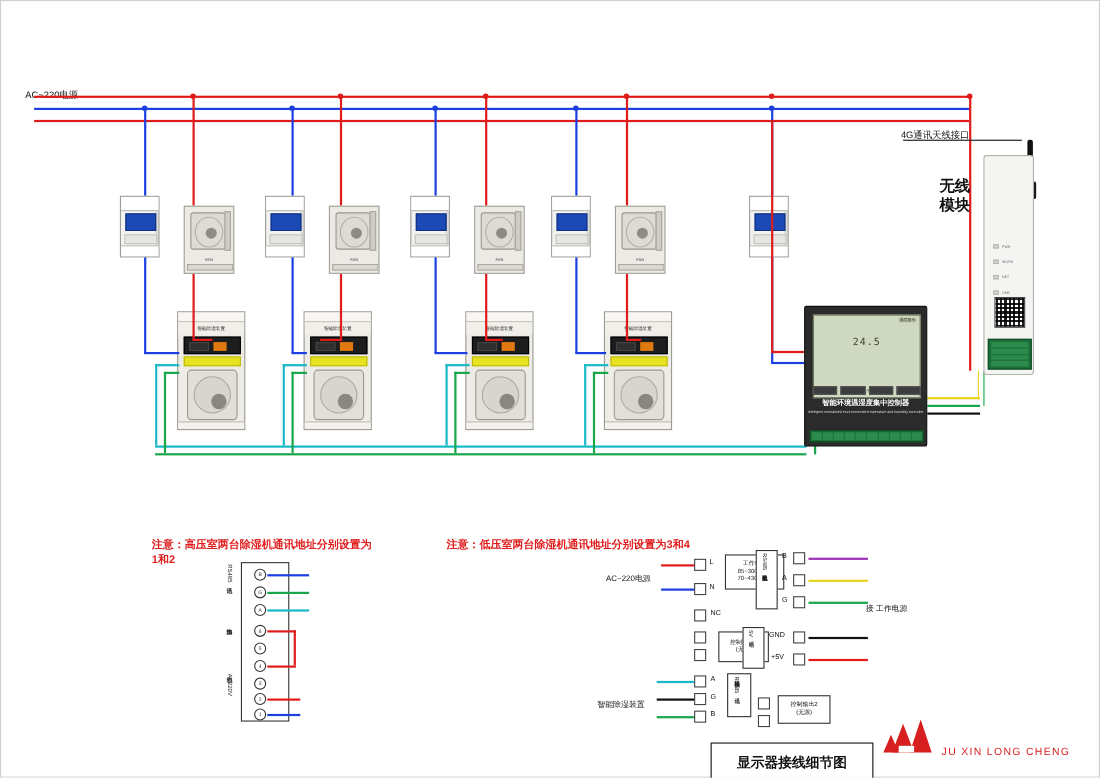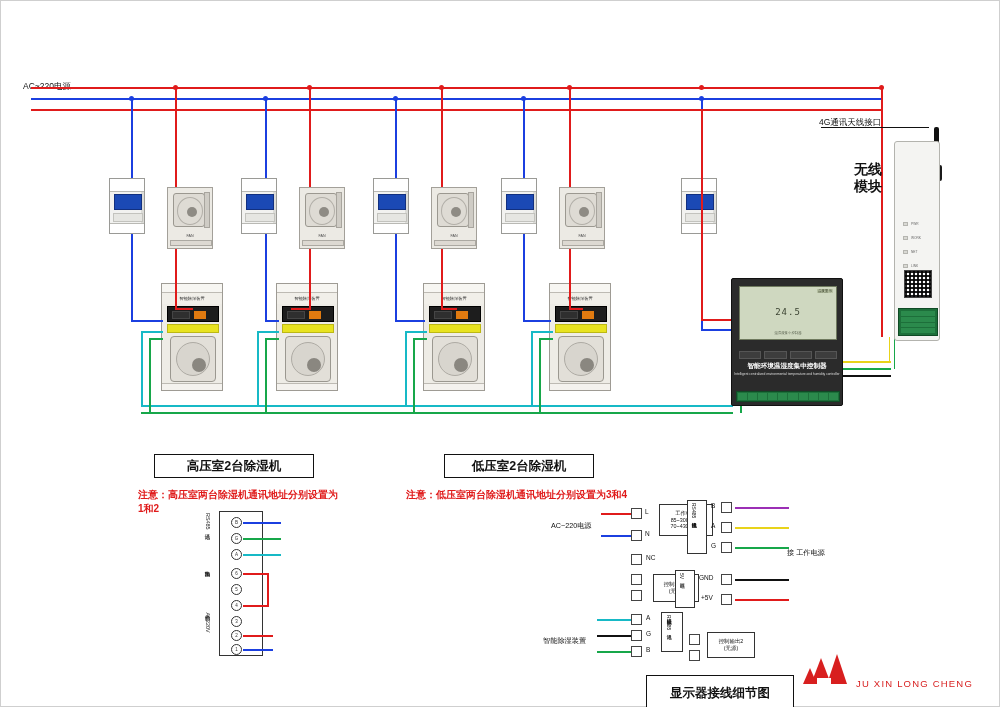--- a/index.html
+++ b/index.html
@@ -128,21 +128,21 @@
     position:absolute; left:0; bottom:0; width:100%; height:7px;
     background:#f4f2ee; border-top:1px solid #bdbab3;
   }
 
   
   #controller {
     left:730px; top:277px; width:112px; height:128px;
     background:#2b2b2b; border:1px solid #111; border-radius:2px;
   }
   #controller .lcd {
-    position:absolute; left:7px; top:7px; width:98px; height:54px;
+    position:absolute; left:7px; top:7px; width:98px; height:76px;
     background:#cfd8c0; border:1px solid #6f7a5e;
   }
   #controller .lcd .tag {
     position:absolute; right:3px; top:2px; font-size:3.6px; color:#2d3320;
     background:#b8c3a4; padding:0 1px;
   }
   #controller .lcd .big {
     position:absolute; left:0; top:20px; width:100%; text-align:center;
     font-family:"DejaVu Sans Mono", monospace; font-size:9px; color:#3a4230;
     letter-spacing:1px;
@@ -514,28 +514,22 @@
     <div class="green-term">
       <i></i>
         <i></i>
         <i></i>
         <i></i>
     </div>
   </div>
 
   <div id="wmodule-label" class="abs">无线模块</div>
 
-  <div class="cbox abs" style="left:153px; top:453px; width:160px; height:24px;">
-    <span>高压室2台除湿机</span>
-  </div>
   <div class="note abs" style="left:137px; top:487px; width:200px;">注意：高压室两台除湿机通讯地址分别设置为1和2</div>
 
-  <div class="cbox abs" style="left:443px; top:453px; width:150px; height:24px;">
-    <span>低压室2台除湿机</span>
-  </div>
   <div class="note abs" style="left:405px; top:487px; width:230px;">注意：低压室两台除湿机通讯地址分别设置为3和4</div>
 
 
   <div id="detail1" class="abs">
     <div class="body"></div>
 
     <div class="tcirc" style="top:6px;">B</div>
     <div class="tcirc" style="top:22px;">G</div>
     <div class="tcirc" style="top:38px;">A</div>
     <div class="tcirc" style="top:57px;">6</div>

